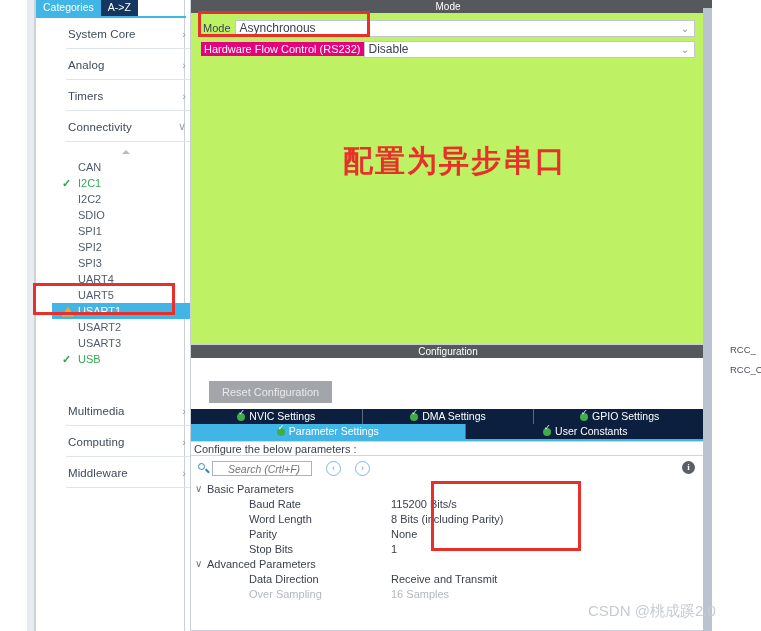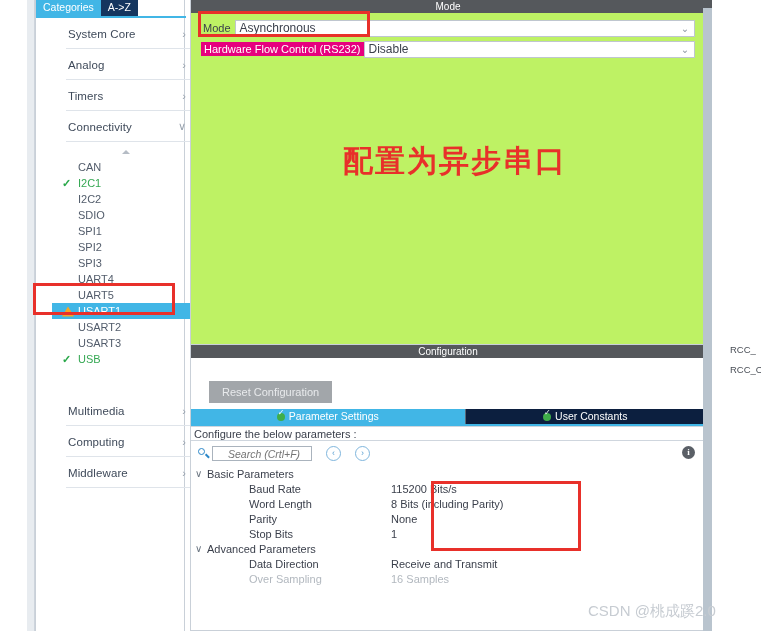--- a/index.html
+++ b/index.html
@@ -374,20 +374,31 @@
       </div>
     </div>
 
     <div id="config-panel">
       <div class="panel-title">Configuration</div>
 
       <div id="reset-wrap">
         <button id="reset-btn">Reset Configuration</button>
       </div>
 
+      <div class="tabrow">
+        <div class="ctab">
+          <span class="tdot"></span><span>NVIC Settings</span>
+        </div>
+        <div class="ctab">
+          <span class="tdot"></span><span>DMA Settings</span>
+        </div>
+        <div class="ctab">
+          <span class="tdot"></span><span>GPIO Settings</span>
+        </div>
+      </div>
 
       <div class="tabrow">
         <div class="ctab active" style="flex:1.6">
           <span class="tdot"></span><span>Parameter Settings</span>
         </div>
         <div class="ctab" style="flex:1.4">
           <span class="tdot"></span><span>User Constants</span>
         </div>
       </div>
       <div id="tabs-underline"></div>

